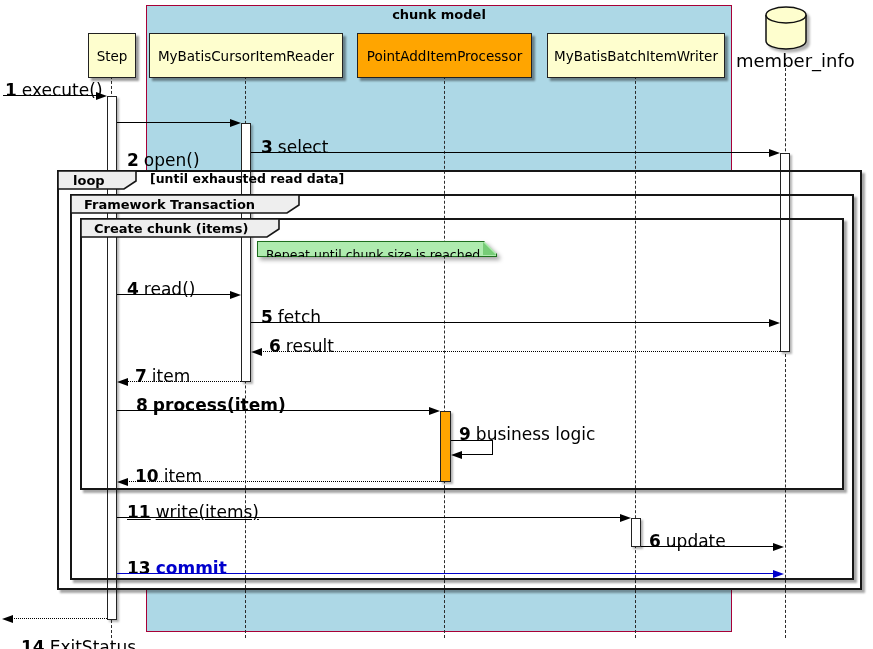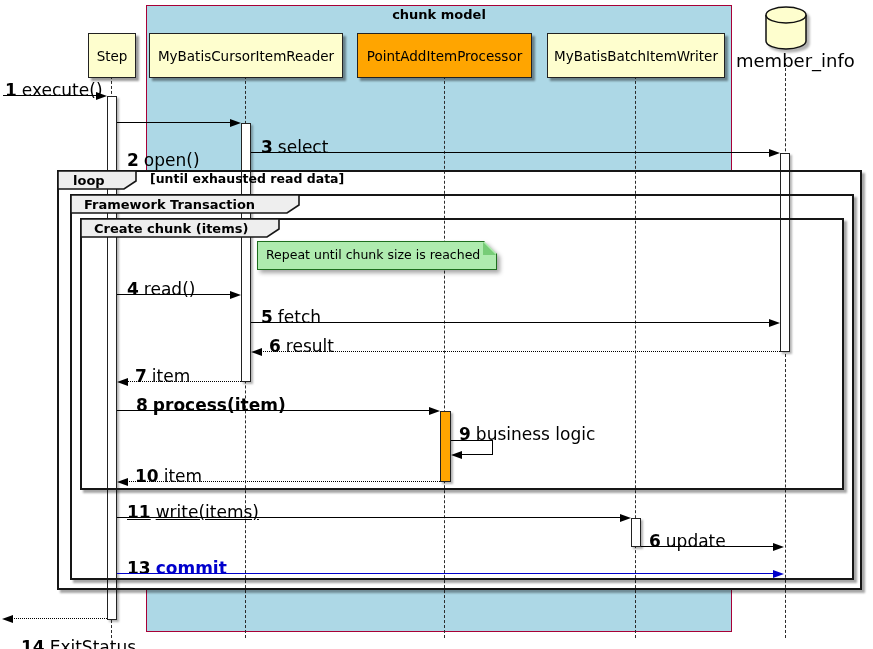--- a/index.html
+++ b/index.html
@@ -37,21 +37,21 @@
   .vline{position:absolute;width:0;border-left:1px solid #000;z-index:5;}
   .ah{position:absolute;width:0;height:0;z-index:5;}
   .ah.r{border-left:11px solid #000;border-top:4px solid transparent;border-bottom:4px solid transparent;}
   .ah.l{border-right:11px solid #000;border-top:4px solid transparent;border-bottom:4px solid transparent;}
   .ah.r.blue{border-left-color:#0000CC;}
   .mlabel{position:absolute;font-size:17px;white-space:nowrap;z-index:5;}
   .mlabel b{margin-right:5px;}
   .mlabel .bluetxt{color:#0000CC;font-weight:bold;}
   
   .note-wrap{position:absolute;left:257px;top:241px;z-index:5;filter:drop-shadow(3px 3px 2px rgba(0,0,0,.35));}
-  .note{position:relative;width:240px;height:29px;background:#AFEBAF;border:1px solid #1E6E1E;
+  .note{position:relative;width:240px;height:16px;background:#AFEBAF;border:1px solid #1E6E1E;
         box-sizing:border-box;clip-path:polygon(0 0,calc(100% - 13px) 0,100% 13px,100% 100%,0 100%);
         font-size:12.5px;line-height:25px;padding-left:8px;}
   .fold{position:absolute;top:0;right:0;width:0;height:0;
         border-bottom:13px solid #77CC77;border-right:13px solid transparent;}
 </style>
 </head>
 <body>
 
 <div id="canvas">
 

